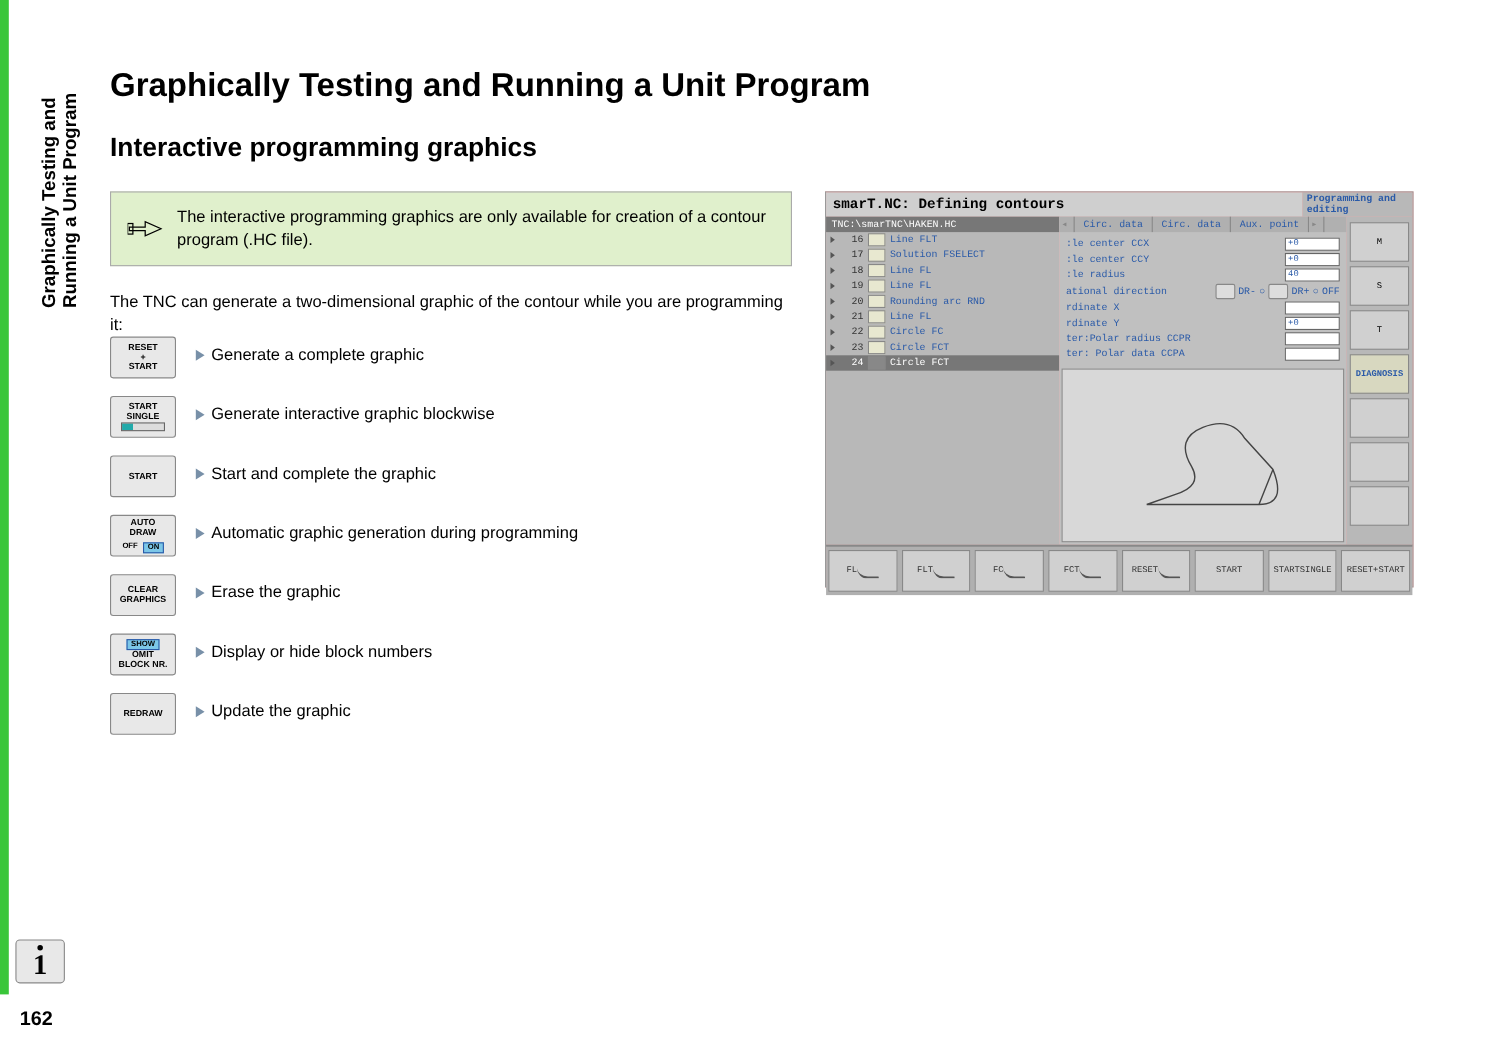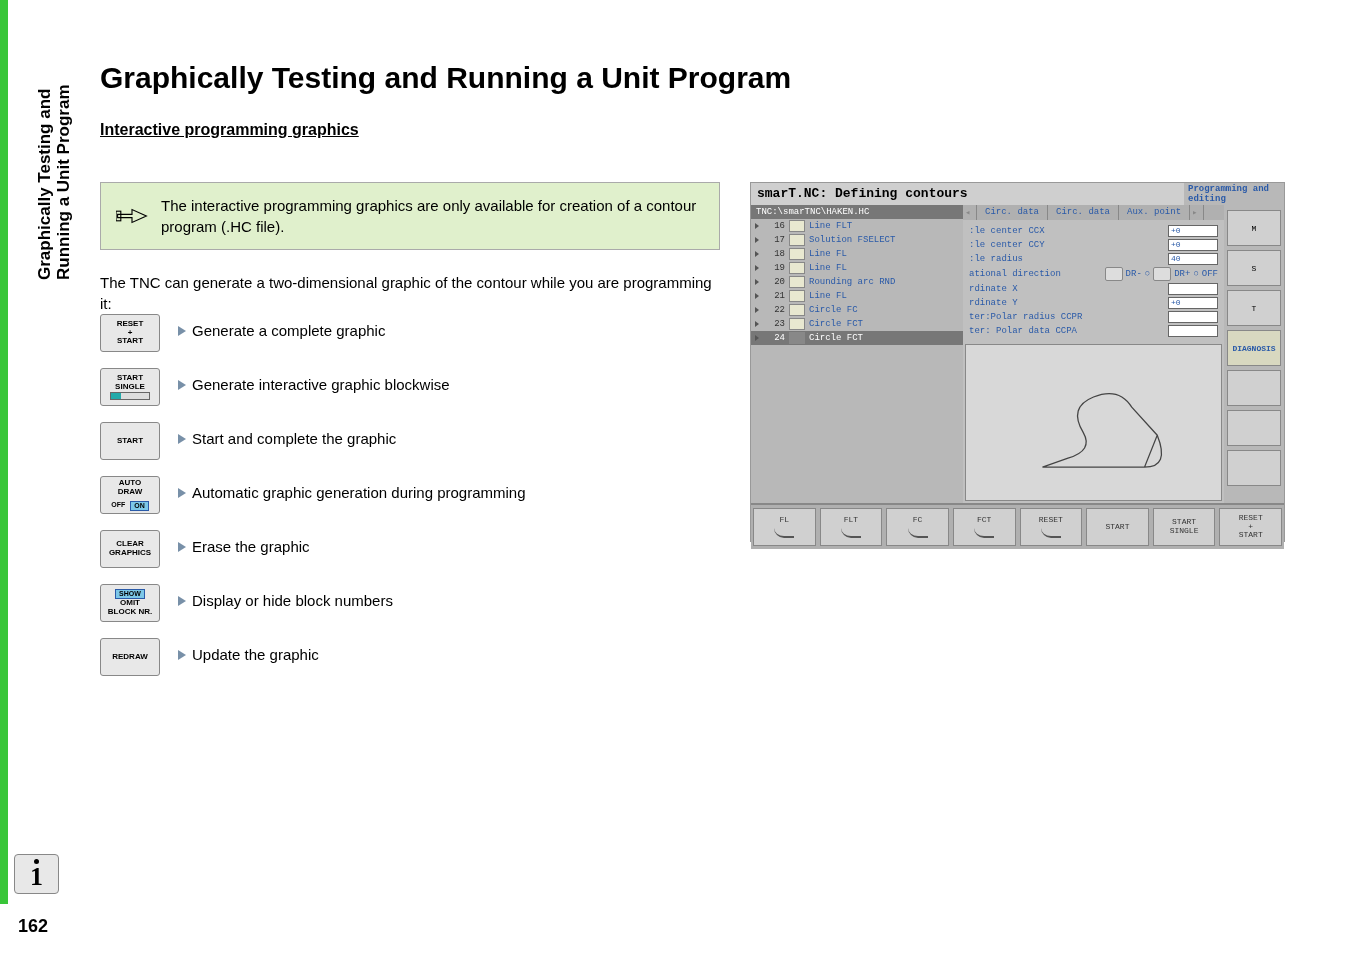--- a/index.html
+++ b/index.html
@@ -58,24 +58,23 @@
       flex: 1;
       padding: 60px 20px 36px 30px;
     }
     .title {
       font-size: 30px;
       font-weight: bold;
       margin-bottom: 25px;
       line-height: 1.2;
     }
     .subtitle {
-      font-size: 16px;
-      font-weight: bold;
-      margin-bottom: 43px;
-      text-decoration: underline;
+      font-size: 24px;
+      font-weight: bold;
+      margin-bottom: 25px;
     }
     .content-row {
       display: flex;
       gap: 30px;
     }
     .left-col {
       width: 620px;
     }
     .note-box {
       background: #e0f0cc;
@@ -308,21 +307,20 @@
       border-top: 2px solid #888;
     }
     .softkey {
       flex: 1;
       border: 1px solid #888;
       margin: 3px 2px;
       background: #d0d0d0;
       font-size: 8px;
       font-family: 'Courier New', monospace;
       display: flex;
-      flex-direction: column;
       align-items: center;
       justify-content: center;
       color: #333;
       line-height: 1.1;
     }
     .softkey .swoosh {
       width: 20px; height: 12px;
       border-bottom: 2px solid #555;
       border-bottom-left-radius: 10px;
       margin-top: 2px;

